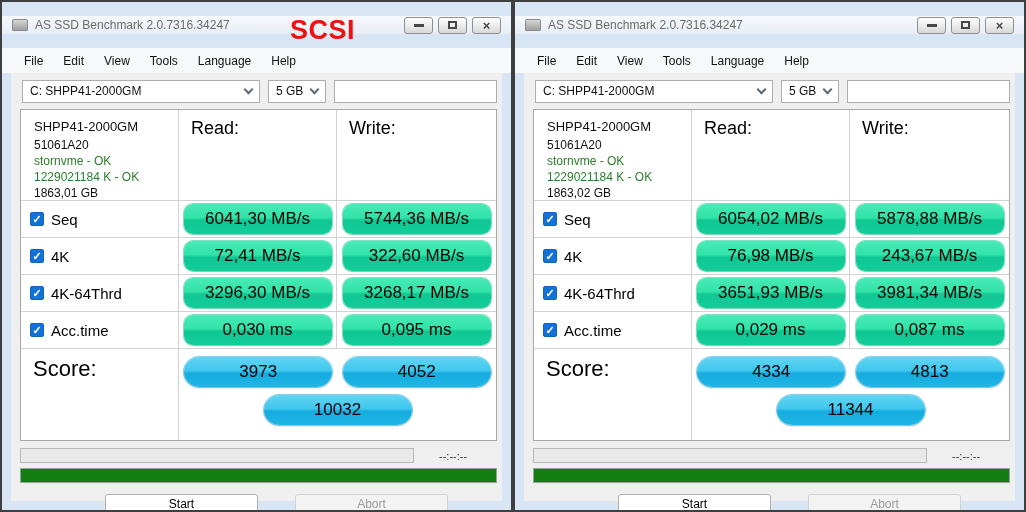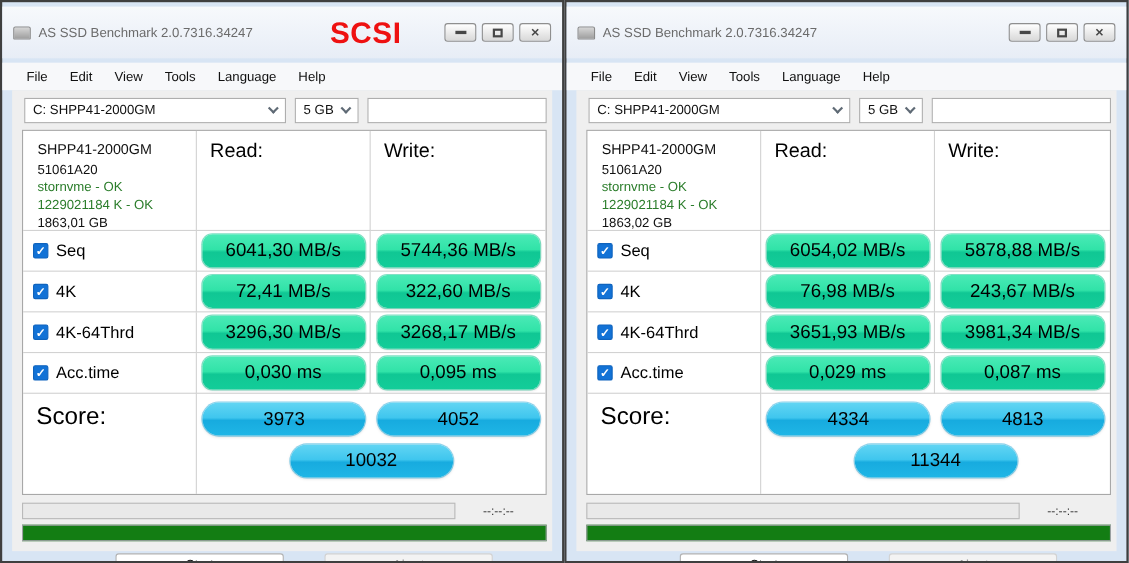--- a/index.html
+++ b/index.html
@@ -6,34 +6,34 @@
   body {
     width:1026px; height:512px; margin:0; display:flex;
     background:#3f3f3f; font-family:"Liberation Sans", sans-serif;
   }
   .window {
     width:513px; height:512px; border:2px solid #3f3f3f;
     background:#d8e5f4; position:relative; display:flex; flex-direction:column;
     padding:0 9px 9px 9px; overflow:hidden;
   }
   .titlebar {
-    height:47px; margin:4px -9px; flex:none;
+    height:18px; margin:14px -9px; flex:none;
     background:linear-gradient(#f7f9fc,#e7edf6);
     display:flex; align-items:center; padding:0 10px;
   }
   .drive-icon { width:16px; height:12px; background:linear-gradient(#d6d6d6,#9f9f9f);
     border:1px solid #8a8a8a; border-radius:2px 2px 1px 1px; flex:none; }
   .title-text { margin-left:7px; font-size:12px; color:#6b6b6b; white-space:nowrap; }
   .win-buttons { margin-left:auto; display:flex; gap:5px; }
   .win-btn { width:29px; height:17px; border:1px solid #8f8f8f; border-radius:3px;
     background:linear-gradient(#ffffff,#d8d8d8); display:flex; align-items:center; justify-content:center; }
   .min-glyph { width:10px; height:3px; background:#474747; }
   .max-glyph { width:9px; height:8px; border:2px solid #474747; }
   .close-glyph { font-size:13px; font-weight:bold; color:#474747; line-height:1; }
-  .overlay-label { position:absolute; left:298px; top:13px; font-size:27px; font-weight:bold;
+  .overlay-label { position:absolute; left:288px; top:13px; font-size:27px; font-weight:bold;
     color:#ee1111; z-index:5; letter-spacing:0.5px; }
   .menubar { height:25px; margin:0 -9px; background:#f7f8fa; display:flex;
     align-items:center; padding:0 12px; flex:none; }
   .menu-item { font-size:12px; color:#111; padding:3px 10px; }
   .client { flex:1; background:#efefef; display:flex; flex-direction:column; min-height:0; }
   .combobar { height:31px; display:flex; align-items:center; padding:5px 5px 0 11px; gap:8px; flex:none; }
   .combo { height:23px; background:#fff; border:1px solid #aeaeae; display:flex;
     align-items:center; padding:0 7px; font-size:12px; color:#111; }
   .chev { margin-left:auto; width:7px; height:7px; border-right:2px solid #5f6a75;
     border-bottom:2px solid #5f6a75; transform:rotate(45deg); margin-top:-4px; flex:none; }

